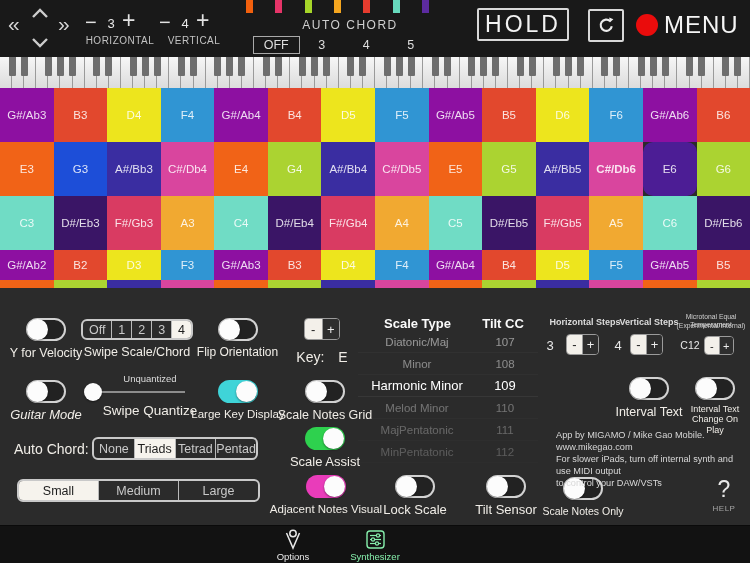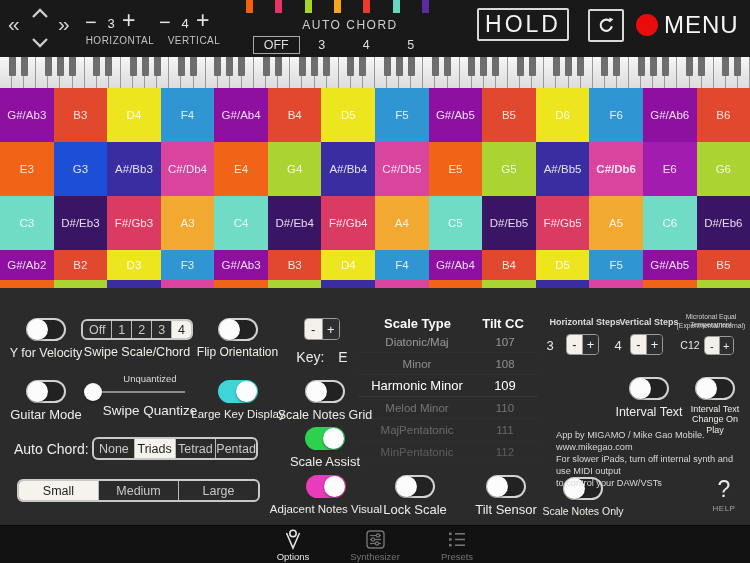--- a/index.html
+++ b/index.html
@@ -69,21 +69,21 @@
   .list-head{color:#fafafa;font-size:13px;font-weight:bold;text-align:center;}
 
   .steps-label{color:#dcdcdc;font-size:9px;font-weight:bold;text-align:center;line-height:1.2;}
   .micro-label{color:#cfcfcf;font-size:6.8px;text-align:center;line-height:1.25;}
   .about{color:#d8d8d8;font-size:9.2px;line-height:12px;text-align:left;}
   .help-q{color:#e9e9e9;font-size:23px;text-align:center;line-height:1;}
   .help-label{color:#a5a5a5;font-size:8px;text-align:center;margin-top:3px;letter-spacing:.5px;}
 
   
   .tabbar{left:0;top:525px;width:750px;height:38px;background:#121212;border-top:1px solid #0a0a0a;}
-  .tab{position:absolute;width:80px;text-align:center;color:#737373;cursor:default;}
+  .tab{position:absolute;width:80px;text-align:center;color:#86efac;cursor:default;}
   .tab.active{color:#e8e8e8;}
   .tab-label{font-size:9.5px;margin-top:1px;}
   .tab svg{display:block;margin:0 auto;}
 </style>
 </head>
 <body>
 
 <div class="screen">
 
   <div class="abs topbar">
@@ -271,21 +271,21 @@
         <div class="cell" style="background: rgb(58, 45, 161);">A#/Bb3</div>
         <div class="cell" style="background: rgb(217, 69, 158);">C#/Db4</div>
         <div class="cell" style="background: rgb(241, 99, 23);">E4</div>
         <div class="cell" style="background: rgb(171, 211, 49);">G4</div>
         <div class="cell" style="background: rgb(58, 45, 161);">A#/Bb4</div>
         <div class="cell" style="background: rgb(217, 69, 158);">C#/Db5</div>
         <div class="cell" style="background: rgb(241, 99, 23);">E5</div>
         <div class="cell" style="background: rgb(171, 211, 49);">G5</div>
         <div class="cell" style="background: rgb(58, 45, 161);">A#/Bb5</div>
         <div class="cell" style="background: rgb(217, 69, 158); font-weight: bold;">C#/Db6</div>
-        <div class="cell" style="background: #a21caf;">E6</div>
+        <div class="cell" style="background: #4c1d95; border-radius: 10px;">E6</div>
         <div class="cell" style="background: rgb(171, 211, 49);">G6</div>
       </div>
       <div class="grid-row" style="height: 54px;">
         <div class="cell" style="background: rgb(112, 220, 197);">C3</div>
         <div class="cell" style="background: rgb(58, 21, 102);">D#/Eb3</div>
         <div class="cell" style="background: rgb(217, 59, 98);">F#/Gb3</div>
         <div class="cell" style="background: rgb(241, 169, 49);">A3</div>
         <div class="cell" style="background: rgb(112, 220, 197);">C4</div>
         <div class="cell" style="background: rgb(58, 21, 102);">D#/Eb4</div>
         <div class="cell" style="background: rgb(217, 59, 98);">F#/Gb4</div>
@@ -363,21 +363,21 @@
     </div>
     <div class="ctl-label" style="font-size:14px;margin-top:9px;">
       <span>Key:</span><span style="margin-left:14px;">E</span>
     </div>
   </div>
 
   <div class="abs ctl" style="left:0px;top:380px;width:92px;">
     <div class="toggle off">
         <div class="knob"></div>
       </div>
-    <div class="ctl-label" style="font-size:13px;">Guitar Mode</div>
+    <div class="ctl-label" style="font-size:13px;font-style:italic;">Guitar Mode</div>
   </div>
 
   <div class="abs ctl" style="left:80px;top:372px;width:140px;height:48px;">
     <div class="abs" style="left:0;top:1px;width:140px;font-size:9.5px;color:#ddd;text-align:center;">Unquantized</div>
     <div class="abs slider-track" style="left:13px;top:19px;width:92px;"></div>
     <div class="abs slider-knob" style="left:4px;top:11px;"></div>
     <div class="abs" style="left:0;top:31px;width:140px;font-size:13.5px;color:#f0ede7;text-align:center;">Swipe Quantize</div>
   </div>
 
   <div class="abs ctl" style="left:188px;top:380px;width:100px;">
@@ -537,26 +537,15 @@
         <rect x="2" y="2" width="17" height="17" rx="3" fill="none" stroke="currentColor" stroke-width="1.4"></rect>
         <line x1="5" y1="6.5" x2="16" y2="6.5" stroke="currentColor" stroke-width="1.2"></line>
           <circle cx="13" cy="6.5" r="1.6" fill="#121212" stroke="currentColor" stroke-width="1.2"></circle>
         <line x1="5" y1="10.5" x2="16" y2="10.5" stroke="currentColor" stroke-width="1.2"></line>
           <circle cx="8" cy="10.5" r="1.6" fill="#121212" stroke="currentColor" stroke-width="1.2"></circle>
         <line x1="5" y1="14.5" x2="16" y2="14.5" stroke="currentColor" stroke-width="1.2"></line>
           <circle cx="12" cy="14.5" r="1.6" fill="#121212" stroke="currentColor" stroke-width="1.2"></circle>
       </svg>
       <div class="tab-label">Synthesizer</div>
     </div>
-    <div class="tab" style="left:417px;top:3px;">
-      <svg width="22" height="21" viewBox="0 0 22 21">
-        <rect x="3" y="3.5" width="2.6" height="2.6" fill="currentColor"></rect>
-          <line x1="9" y1="4.8" x2="19" y2="4.8" stroke="currentColor" stroke-width="1.6"></line>
-        <rect x="3" y="9.2" width="2.6" height="2.6" fill="currentColor"></rect>
-          <line x1="9" y1="10.5" x2="19" y2="10.5" stroke="currentColor" stroke-width="1.6"></line>
-        <rect x="3" y="14.9" width="2.6" height="2.6" fill="currentColor"></rect>
-          <line x1="9" y1="16.2" x2="19" y2="16.2" stroke="currentColor" stroke-width="1.6"></line>
-      </svg>
-      <div class="tab-label">Presets</div>
-    </div>
   </div>
 
 </div>
 
 </body></html>

